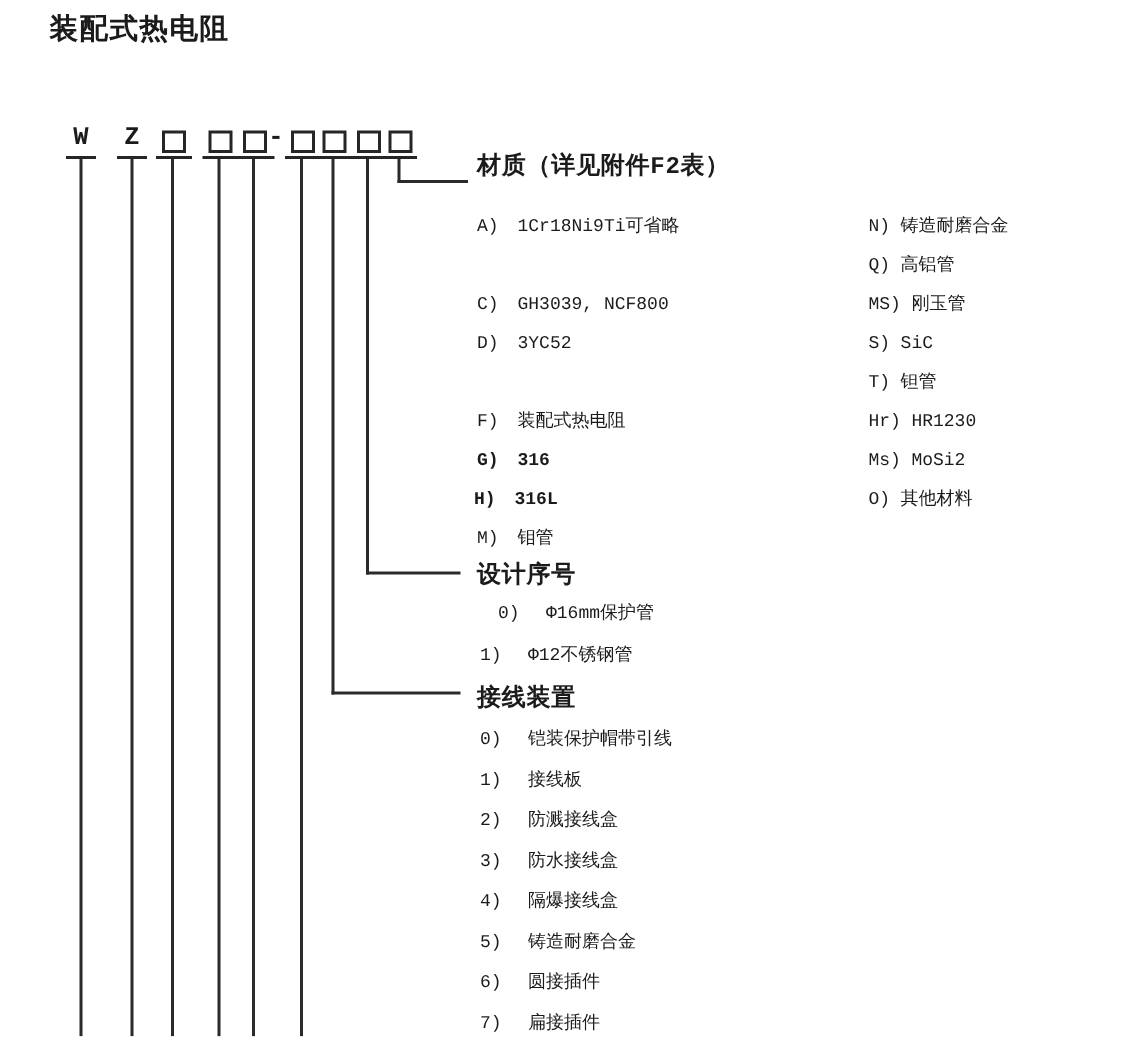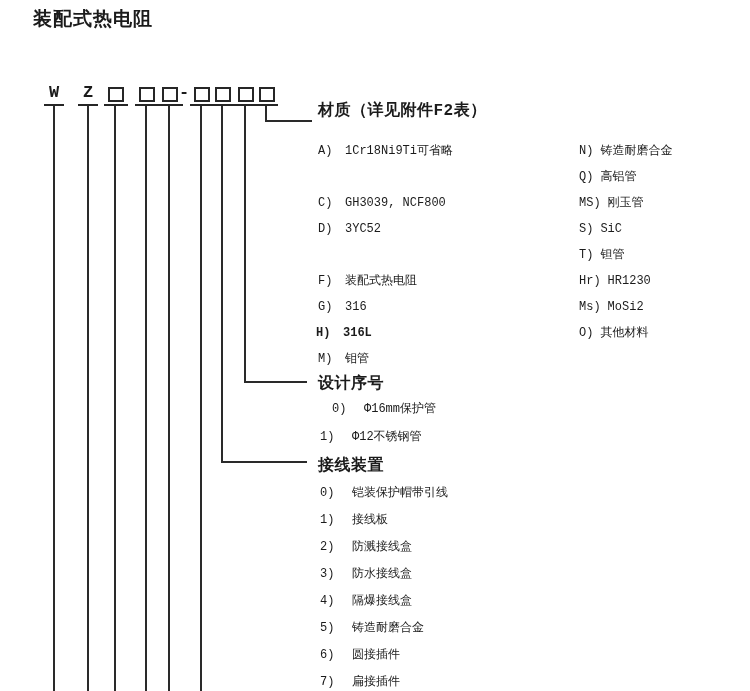--- a/index.html
+++ b/index.html
@@ -87,21 +87,21 @@
   </div>
   <div class="item mat-left" style="left:318px;top:195px;">
     <span class="code">C)</span><span class="label">GH3039, NCF800</span>
   </div>
   <div class="item mat-left" style="left:318px;top:221px;">
     <span class="code">D)</span><span class="label">3YC52</span>
   </div>
   <div class="item mat-left" style="left:318px;top:273px;">
     <span class="code">F)</span><span class="label">装配式热电阻</span>
   </div>
-  <div class="item mat-left" style="left:318px;top:299px;">
+  <div class="item mat-left" style="left:318px;top:299px;font-weight:bold;">
     <span class="code">G)</span><span class="label">316</span>
   </div>
   <div class="item mat-left" style="left:316px;top:325px;font-weight:bold;">
     <span class="code">H)</span><span class="label">316L</span>
   </div>
   <div class="item mat-left" style="left:318px;top:351px;">
     <span class="code">M)</span><span class="label">钼管</span>
   </div>
 
   <div class="item mat-right" style="left:579px;top:143px;">

